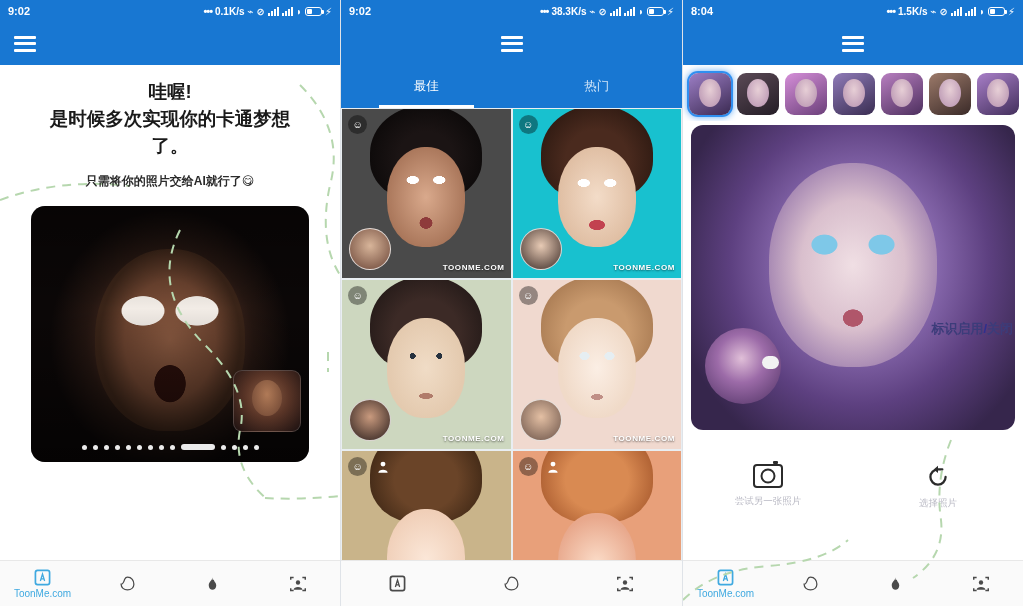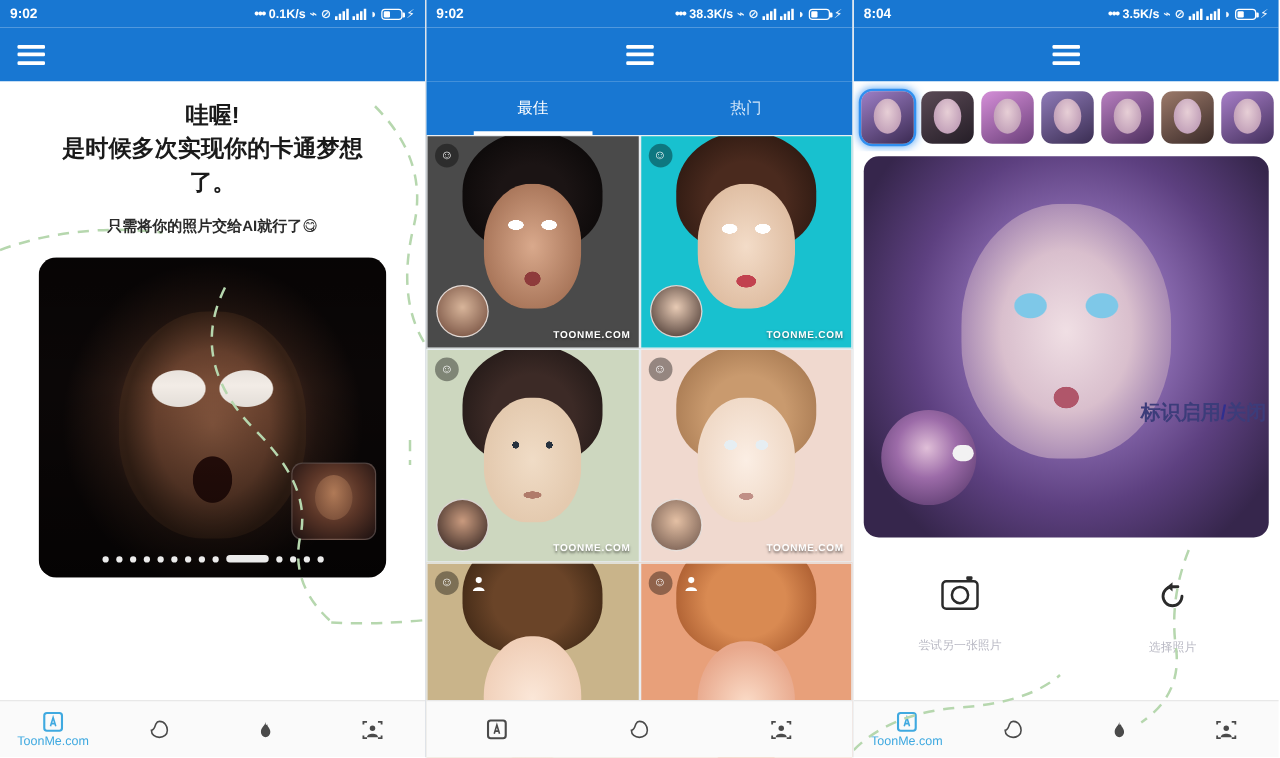--- a/index.html
+++ b/index.html
@@ -166,30 +166,30 @@
   .bigmini {
     position: absolute; left: 14px; bottom: 26px; width: 76px; height: 76px;
     border-radius: 50%; overflow: hidden;
     background: radial-gradient(circle at 48% 40%, #e0bfd8 0%, #9c6ba8 40%, #4b2f60 100%);
   }
   .bigmini .bubble {
     position: absolute; right: 2px; top: 28px; width: 17px; height: 13px;
     background: #f2f2f2; border-radius: 7px; z-index: 4;
   }
   .wm-toggle {
-    position: absolute; right: 10px; top: 320px; font-size: 16px;
+    position: absolute; right: 10px; top: 320px; font-size: 13px;
     color: #3c3c7a; font-weight: bold;
   }
   .wm-toggle b { color: #2f2f8f; }
   .ctrls {
     position: absolute; left: 0; right: 0; bottom: 46px; height: 108px;
     display: flex; align-items: flex-start; justify-content: space-around; padding-top: 12px;
   }
   .ctrl { display: flex; flex-direction: column; align-items: center; width: 104px; cursor: pointer; }
-  .ctrl .lbl { font-size: 9.5px; color: #b9b9c4; margin-top: 22px; text-align: center; }
+  .ctrl .lbl { font-size: 9.5px; color: #b9b9c4; margin-top: 7px; text-align: center; }
   .ctrl.primary .lbl { color: #4a4a6a; font-size: 9.5px; margin-top: 8px; }
   .fab {
     width: 56px; height: 56px; border-radius: 50%; background: #5b5bf0;
     display: flex; align-items: center; justify-content: center;
   }
   .cam {
     width: 30px; height: 24px; border: 2px solid #2b2b2b; border-radius: 4px; position: relative;
   }
   .cam:before { content:""; position:absolute; left:50%; top:50%; transform:translate(-50%,-50%);
     width:11px; height:11px; border:2px solid #2b2b2b; border-radius:50%; }
@@ -501,21 +501,21 @@
         </span>
       </div>
     </div>
   </div>
 
   <div class="panel p3">
     <div class="statusbar">
       <span>8:04</span>
       <span class="sb-right">
         <span class="dots3">•••</span>
-        <span>3.5K/s</span>
+        <span>1.5K/s</span>
         <span class="sb-ico">⌁</span>
         <span class="sb-ico">⊘</span>
         <span class="bars">
             <s></s>
             <s></s>
             <s></s>
             <s></s>
           </span>
         <span class="bars">
             <s></s>

